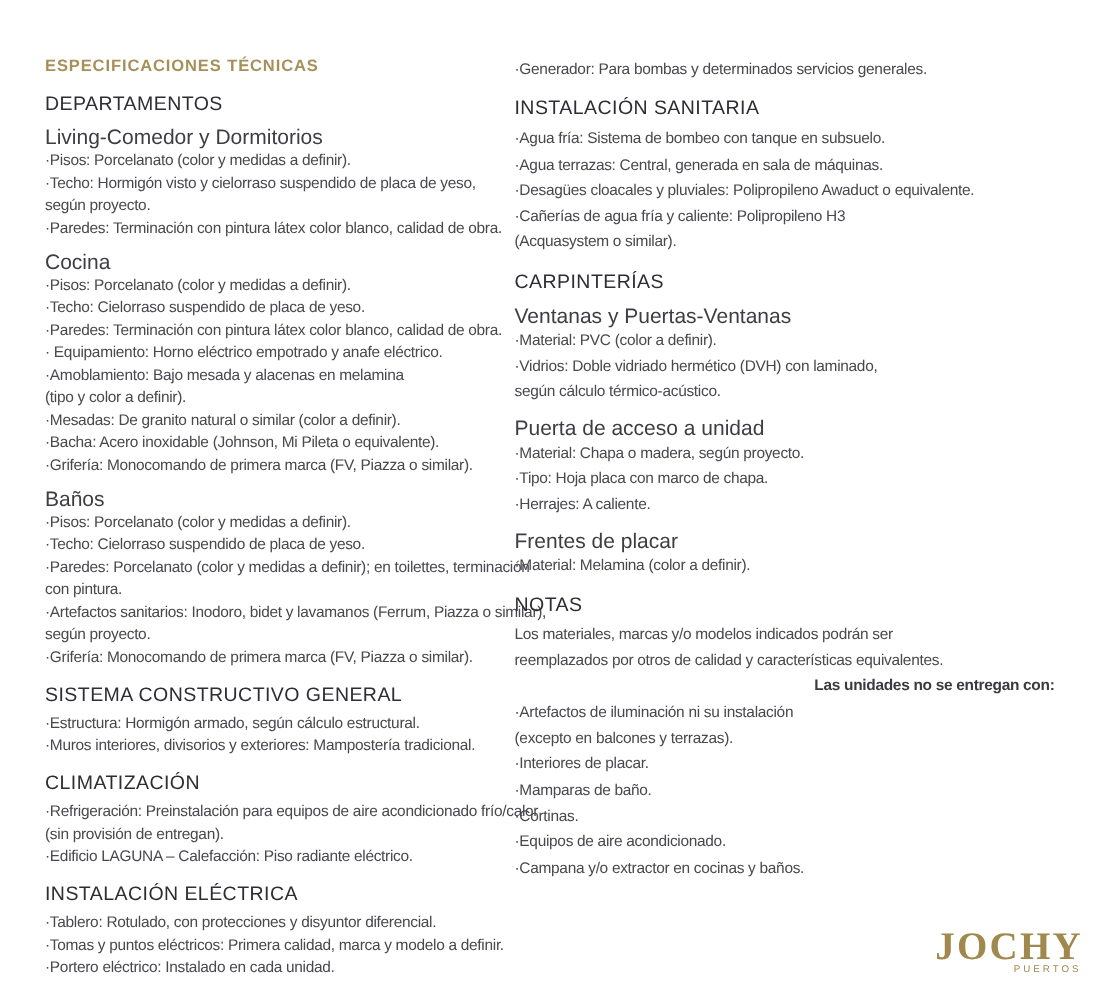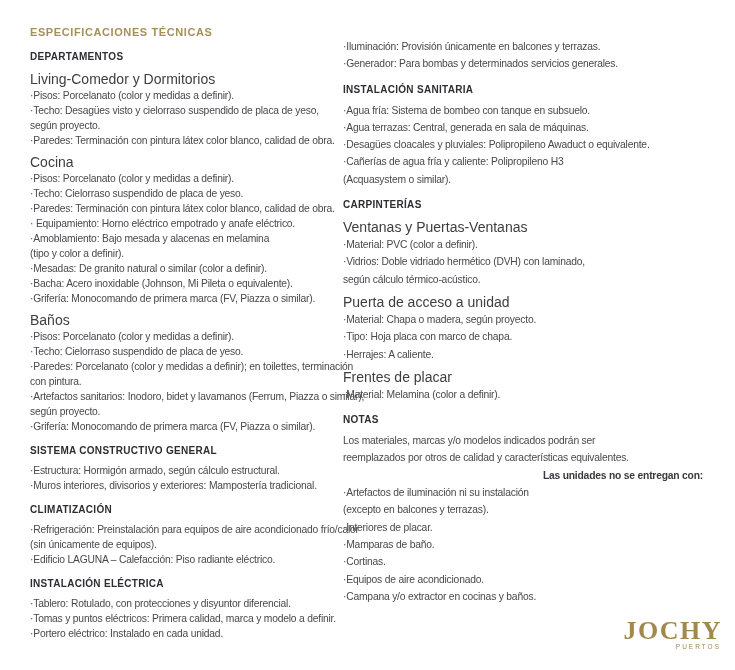--- a/index.html
+++ b/index.html
@@ -18,32 +18,32 @@
     -webkit-font-smoothing: antialiased;
   }
   .page {
     position: relative;
     width: 735px; height: 670px;
     background: var(--bg);
     overflow: hidden;
   }
   .columns { display: flex; align-items: flex-start; }
   .column { flex: 0 0 auto; }
-  .column-0 { width: 343px; padding: 24px 0 0 30px; }
+  .column-0 { width: 343px; padding: 36px 0 0 30px; }
   .column-1 { width: 360px; padding: 38px 0 0 0; margin-left: 0; }
   .block { white-space: nowrap; }
   .title {
     font-size: 11px; font-weight: 700;
     letter-spacing: 0.6px;
     color: var(--accent);
     line-height: 16px;
     margin: 0 0 9px 0;
   }
   .heading {
-    font-size: 10px; font-weight: 700;
+    font-size: 13px; font-weight: 400;
     letter-spacing: 0.3px;
     color: var(--heading-text);
     line-height: 16px;
     margin: 9px 0 4px 0;
   }
   .subheading {
     font-size: 14px; font-weight: 400;
     color: #3d3d43;
     line-height: 16px;
     margin: 6px 0 1px 0;
@@ -80,21 +80,21 @@
 </head>
 <body>
 
 <div class="page">
   <div class="columns" id="columns">
       <div class="column column-0">
         <div class="block title">ESPECIFICACIONES TÉCNICAS</div>
         <div class="block heading">DEPARTAMENTOS</div>
         <div class="block subheading">Living-Comedor y Dormitorios</div>
         <div class="block line">·Pisos: Porcelanato (color y medidas a definir).</div>
-        <div class="block line">·Techo: Desagües visto y cielorraso suspendido de placa de yeso,</div>
+        <div class="block line">·Techo: Hormigón visto y cielorraso suspendido de placa de yeso,</div>
         <div class="block line">según proyecto.</div>
         <div class="block line">·Paredes: Terminación con pintura látex color blanco, calidad de obra.</div>
         <div class="block subheading">Cocina</div>
         <div class="block line">·Pisos: Porcelanato (color y medidas a definir).</div>
         <div class="block line">·Techo: Cielorraso suspendido de placa de yeso.</div>
         <div class="block line">·Paredes: Terminación con pintura látex color blanco, calidad de obra.</div>
         <div class="block line">· Equipamiento: Horno eléctrico empotrado y anafe eléctrico.</div>
         <div class="block line">·Amoblamiento: Bajo mesada y alacenas en melamina</div>
         <div class="block line">(tipo y color a definir).</div>
         <div class="block line">·Mesadas: De granito natural o similar (color a definir).</div>
@@ -106,29 +106,28 @@
         <div class="block line">·Paredes: Porcelanato (color y medidas a definir); en toilettes, terminación</div>
         <div class="block line">con pintura.</div>
         <div class="block line">·Artefactos sanitarios: Inodoro, bidet y lavamanos (Ferrum, Piazza o similar),</div>
         <div class="block line">según proyecto.</div>
         <div class="block line">·Grifería: Monocomando de primera marca (FV, Piazza o similar).</div>
         <div class="block heading">SISTEMA CONSTRUCTIVO GENERAL</div>
         <div class="block line">·Estructura: Hormigón armado, según cálculo estructural.</div>
         <div class="block line">·Muros interiores, divisorios y exteriores: Mampostería tradicional.</div>
         <div class="block heading">CLIMATIZACIÓN</div>
         <div class="block line">·Refrigeración: Preinstalación para equipos de aire acondicionado frío/calor</div>
-        <div class="block line">(sin únicamente de equipos).</div>
+        <div class="block line">(sin provisión de entregan).</div>
         <div class="block line">·Edificio LAGUNA – Calefacción: Piso radiante eléctrico.</div>
         <div class="block heading">INSTALACIÓN ELÉCTRICA</div>
         <div class="block line">·Tablero: Rotulado, con protecciones y disyuntor diferencial.</div>
         <div class="block line">·Tomas y puntos eléctricos: Primera calidad, marca y modelo a definir.</div>
         <div class="block line">·Portero eléctrico: Instalado en cada unidad.</div>
       </div>
       <div class="column column-1">
-        <div class="block line">·Iluminación: Provisión únicamente en balcones y terrazas.</div>
         <div class="block line">·Generador: Para bombas y determinados servicios generales.</div>
         <div class="block heading">INSTALACIÓN SANITARIA</div>
         <div class="block line">·Agua fría: Sistema de bombeo con tanque en subsuelo.</div>
         <div class="block line">·Agua terrazas: Central, generada en sala de máquinas.</div>
         <div class="block line">·Desagües cloacales y pluviales: Polipropileno Awaduct o equivalente.</div>
         <div class="block line">·Cañerías de agua fría y caliente: Polipropileno H3</div>
         <div class="block line">(Acquasystem o similar).</div>
         <div class="block heading">CARPINTERÍAS</div>
         <div class="block subheading">Ventanas y Puertas-Ventanas</div>
         <div class="block line">·Material: PVC (color a definir).</div>

